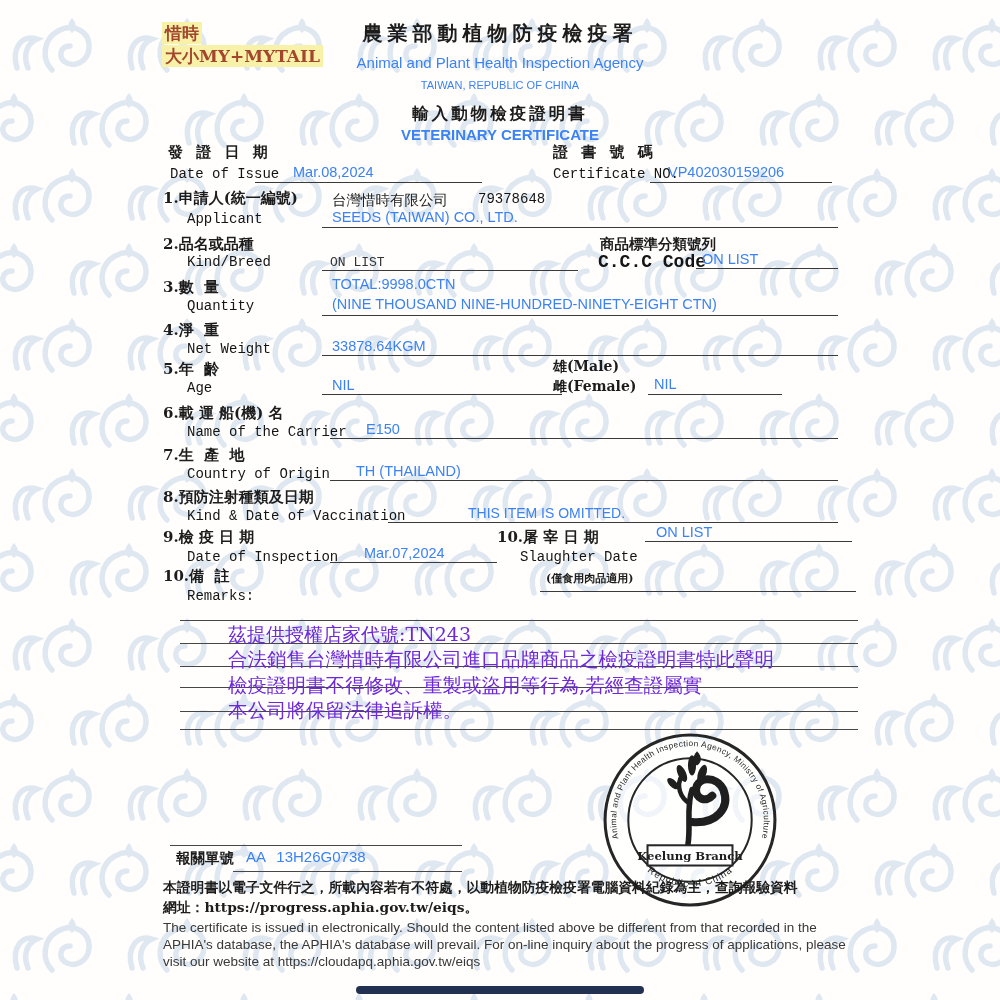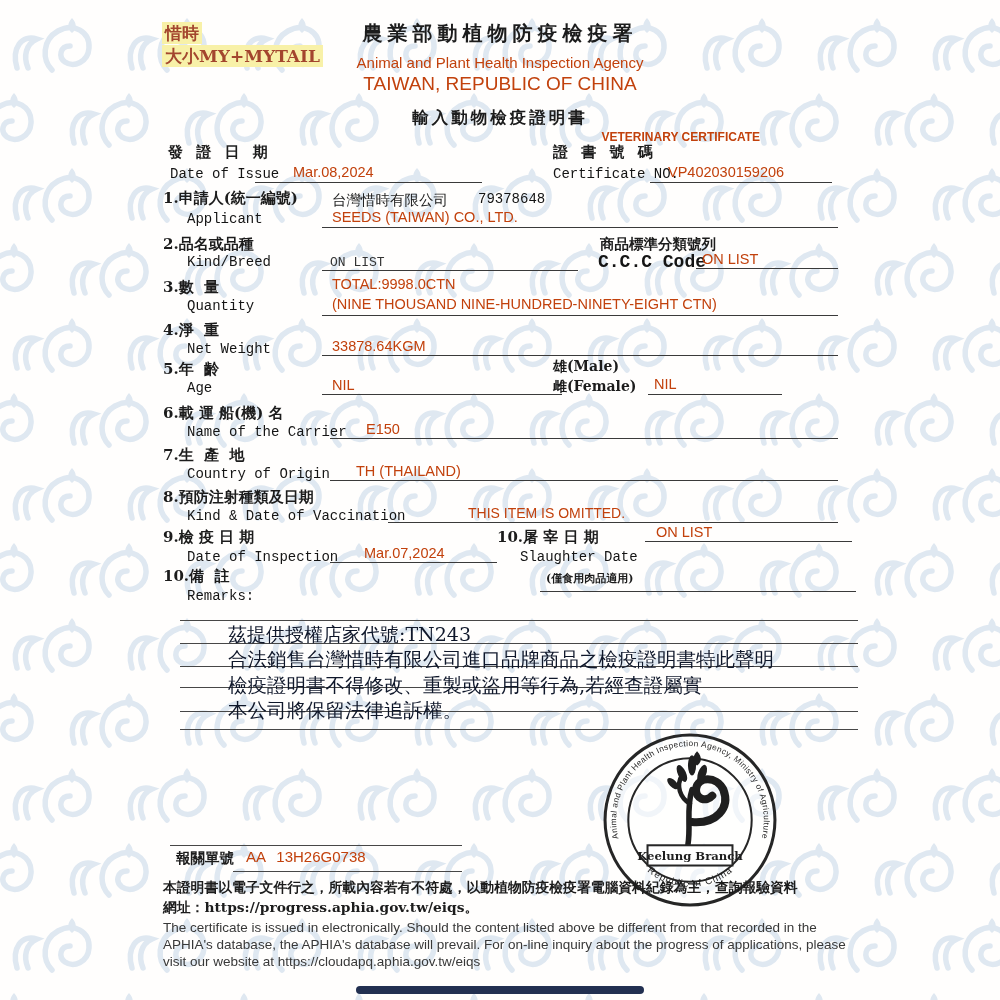--- a/index.html
+++ b/index.html
@@ -2,24 +2,24 @@
 <html><head>
 <meta charset="utf-8">
 <style>
   html,body{margin:0;padding:0;background:#ffffff;}
   #page{position:relative;width:1000px;height:1000px;background:#fffefd;overflow:hidden;
         font-family:"Liberation Sans","DejaVu Sans",sans-serif;}
   .abs{position:absolute;}
   .zh{font-family:"DejaVu Serif","Liberation Serif",serif;font-weight:bold;color:#1c1c1c;white-space:pre;}
   .zhn{font-family:"DejaVu Serif","Liberation Serif",serif;color:#1c1c1c;white-space:pre;}
   .en{font-family:"Liberation Mono","DejaVu Sans Mono",monospace;color:#141414;white-space:pre;}
-  .val{font-family:"Liberation Sans","DejaVu Sans",sans-serif;color:#c2410c;white-space:pre;}
+  .val{font-family:"Liberation Sans","DejaVu Sans",sans-serif;color:#3b82f6;white-space:pre;}
   .ul{position:absolute;border-bottom:1.7px solid #3a3a3a;}
   .rule{position:absolute;border-bottom:1.5px solid #474747;}
-  .blue{font-family:"DejaVu Serif","Liberation Serif",serif;color:#0f172a;white-space:pre;}
+  .blue{font-family:"DejaVu Serif","Liberation Serif",serif;color:#6d28d9;white-space:pre;}
   .hl{background:#f8f1a8;padding:0 3px;display:inline-block;}
   .ctr{text-align:center;}
 </style>
 </head>
 <body>
 
 <div id="page">
 
   <svg class="abs" style="left:0;top:0;" width="1000" height="1000">
     <defs>
@@ -38,23 +38,23 @@
   </svg>
 
   <div class="abs" style="left:162px;top:22px;line-height:22px;">
     <span class="hl zh" style="font-size:17px;color:#a3462e;">惜時</span><br>
     <span class="hl zh" style="font-size:17px;color:#a3462e;">大小MY+MYTAIL</span>
   </div>
 
   <div class="abs ctr" style="left:240px;top:20px;width:520px;">
     <div class="zh" style="font-size:20px;letter-spacing:5px;">農業部動植物防疫檢疫署</div>
     <div class="val" style="font-size:15px;margin-top:7px;">Animal and Plant Health Inspection Agency</div>
-    <div class="val" style="font-size:19px;margin-top:2px;">TAIWAN, REPUBLIC OF CHINA</div>
+    <div class="val" style="font-size:11px;margin-top:8px;">TAIWAN, REPUBLIC OF CHINA</div>
     <div class="zh" style="font-size:16.5px;letter-spacing:3px;margin-top:12px;">輸入動物檢疫證明書</div>
-    <div class="val" style="font-size:12px;font-weight:bold;margin-top:1px;text-align:right;">VETERINARY CERTIFICATE</div>
+    <div class="val" style="font-size:15px;font-weight:bold;margin-top:1px;">VETERINARY CERTIFICATE</div>
   </div>
 
   <div class="abs zh" style="left:168px;top:143px;font-size:15px;letter-spacing:4px;">發 證 日 期</div>
   <div class="abs zh" style="left:553px;top:143px;font-size:15px;letter-spacing:4px;">證 書 號 碼</div>
   <div class="abs en" style="left:170px;top:166px;font-size:14px;">Date of Issue</div>
   <div class="abs val" style="left:293px;top:164px;font-size:14.5px;">Mar.08,2024</div>
   <div class="ul" style="left:255px;top:165px;width:227px;height:17px;"></div>
   <div class="abs en" style="left:553px;top:166px;font-size:14px;">Certificate NO.</div>
   <div class="abs val" style="left:668px;top:164px;font-size:14.5px;">VP402030159206</div>
   <div class="ul" style="left:650px;top:165px;width:182px;height:17px;"></div>

